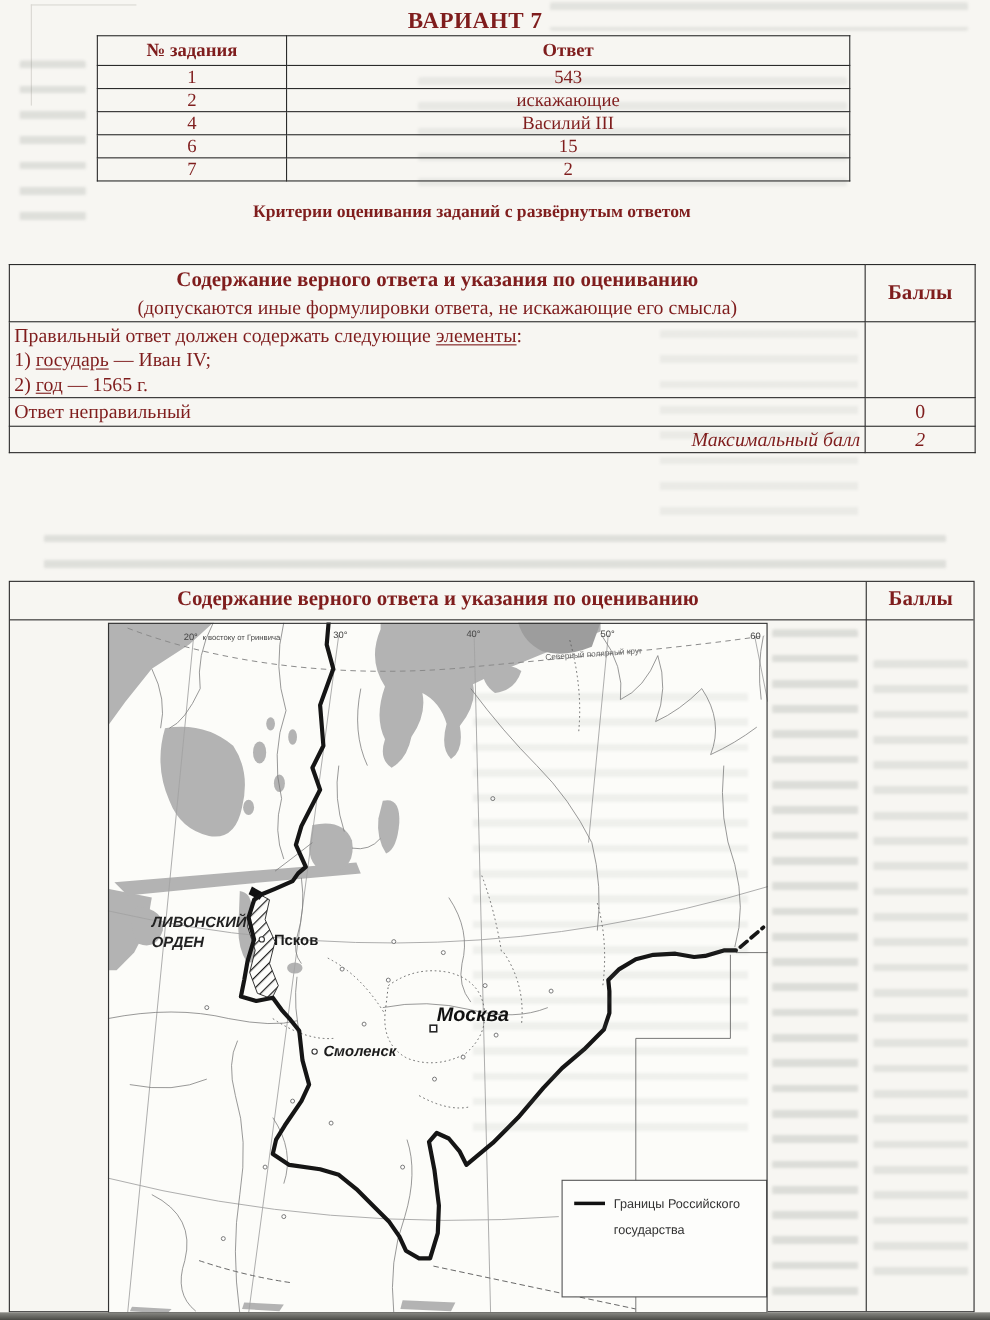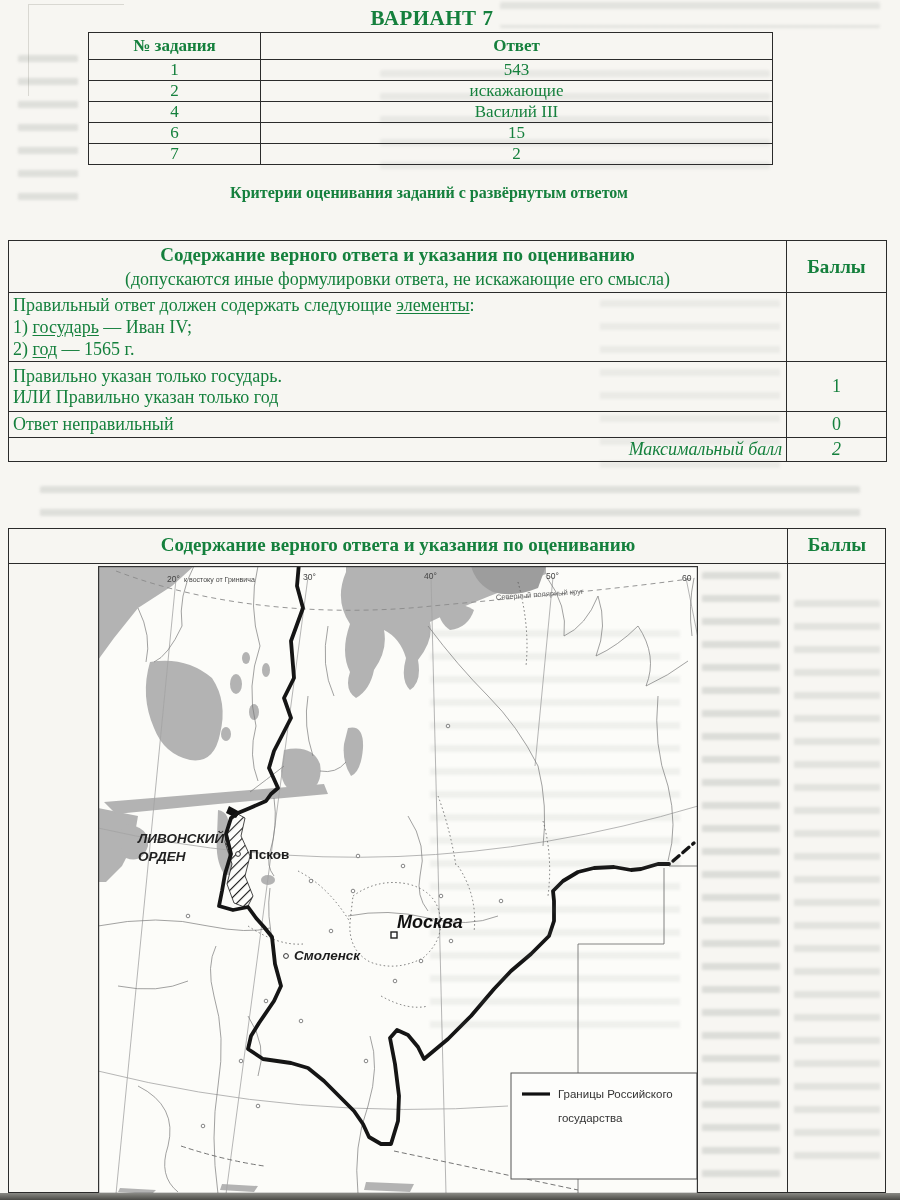--- a/index.html
+++ b/index.html
@@ -1,18 +1,18 @@
 <!DOCTYPE html>
 <html><head>
 <meta charset="utf-8">
 <style>
   * { box-sizing: border-box; margin: 0; padding: 0; }
   body { background:#e9e8e4; font-family:"Liberation Serif", serif; }
   .page{ position:relative; width:900px; height:1200px; background:#f7f6f2;
-         color:#15803d; overflow:hidden; }
+         color:#7f1d1d; overflow:hidden; }
 
   
   .v-title{ position:absolute; left:90px; top:6px; width:684px; text-align:center;
             font-size:21px; font-weight:bold; letter-spacing:.5px; }
   .crit-head{ position:absolute; left:0; top:184px; width:858px; text-align:center;
               font-weight:bold; font-size:16px; }
 
   
   table.t1{ position:absolute; left:88px; top:32px; width:684px;
             border-collapse:collapse; table-layout:fixed; }
@@ -120,27 +120,20 @@
       </td>
       <td class="pts" style="font-weight:bold;font-size:19px">Баллы</td>
     </tr>
     <tr>
       <td class="content">
         <div><span>Правильный ответ должен содержать следующие </span><span class="u">элементы</span><span>:</span></div>
         <div><span>1) </span><span class="u">государь</span><span> — Иван IV;</span></div>
         <div><span>2) </span><span class="u">год</span><span> — 1565 г.</span></div>
       </td>
       <td class="pts"></td>
-    </tr>
-    <tr>
-      <td style="height:50px">
-        <div>Правильно указан только государь.</div>
-        <div>ИЛИ Правильно указан только год</div>
-      </td>
-      <td class="pts">1</td>
     </tr>
     <tr>
       <td style="height:26px">Ответ неправильный</td>
       <td class="pts">0</td>
     </tr>
     <tr>
       <td class="maxlbl">Максимальный балл</td>
       <td class="pts" style="font-style:italic">2</td>
     </tr>
   </tbody>

